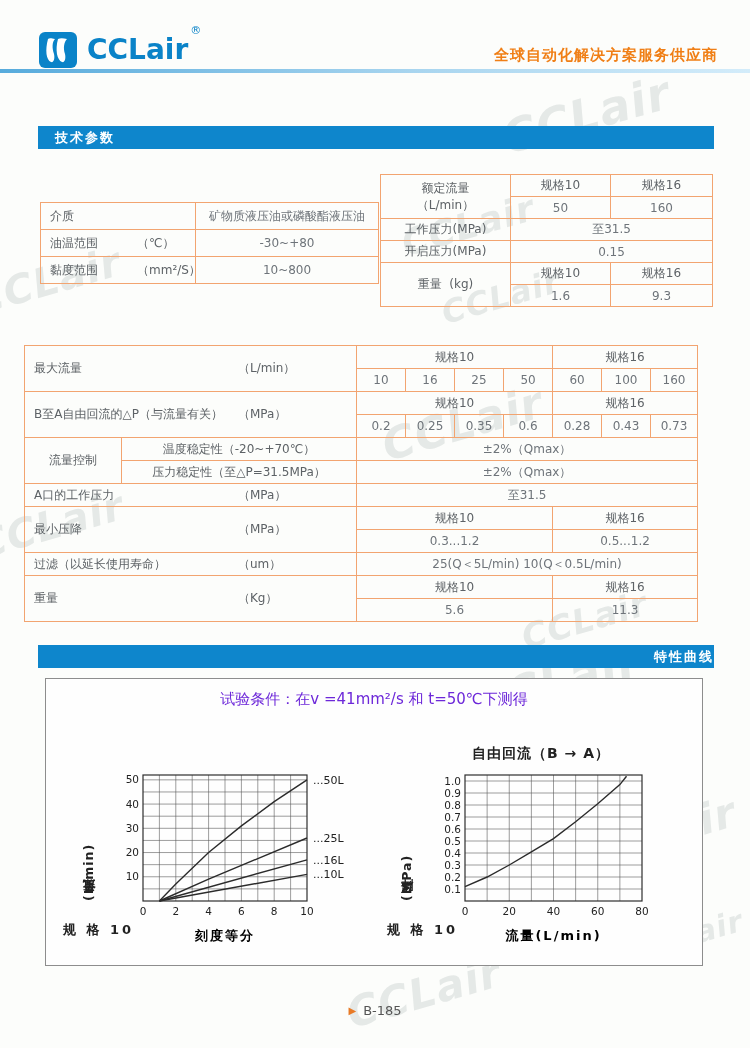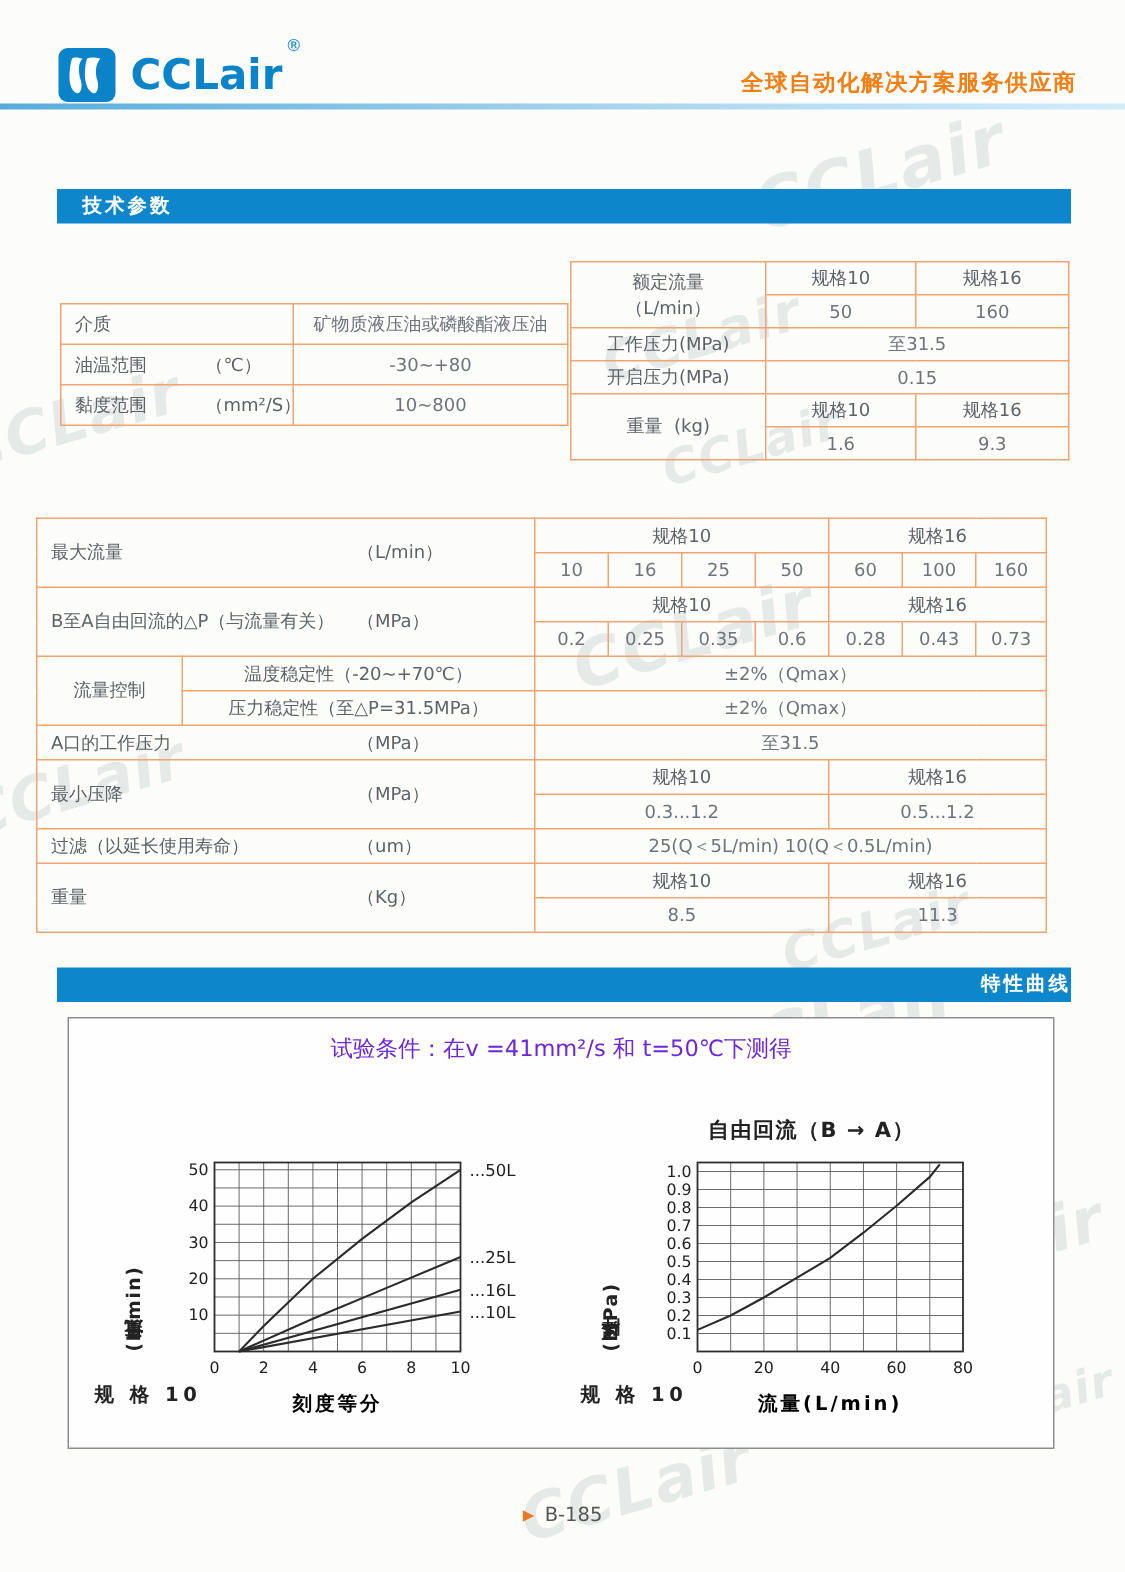--- a/index.html
+++ b/index.html
@@ -252,21 +252,21 @@
       <td rowspan="2" colspan="2">
             <div class="lblrow">
         <span class="lab">重量</span>
         <span class="un">（Kg）</span>
             </div>
           </td>
       <td colspan="4">规格10</td>
       <td colspan="3">规格16</td>
     </tr>
     <tr class="h23">
-      <td colspan="4" class="val">8.5</td>
+      <td colspan="4" class="val">5.6</td>
       <td colspan="3" class="val">11.3</td>
     </tr>
   </tbody>
     </table>
 
   <div class="banner" style="top:645px;text-align:right;">
     <span>特性曲线</span>
   </div>
 
   <div class="curvebox">

